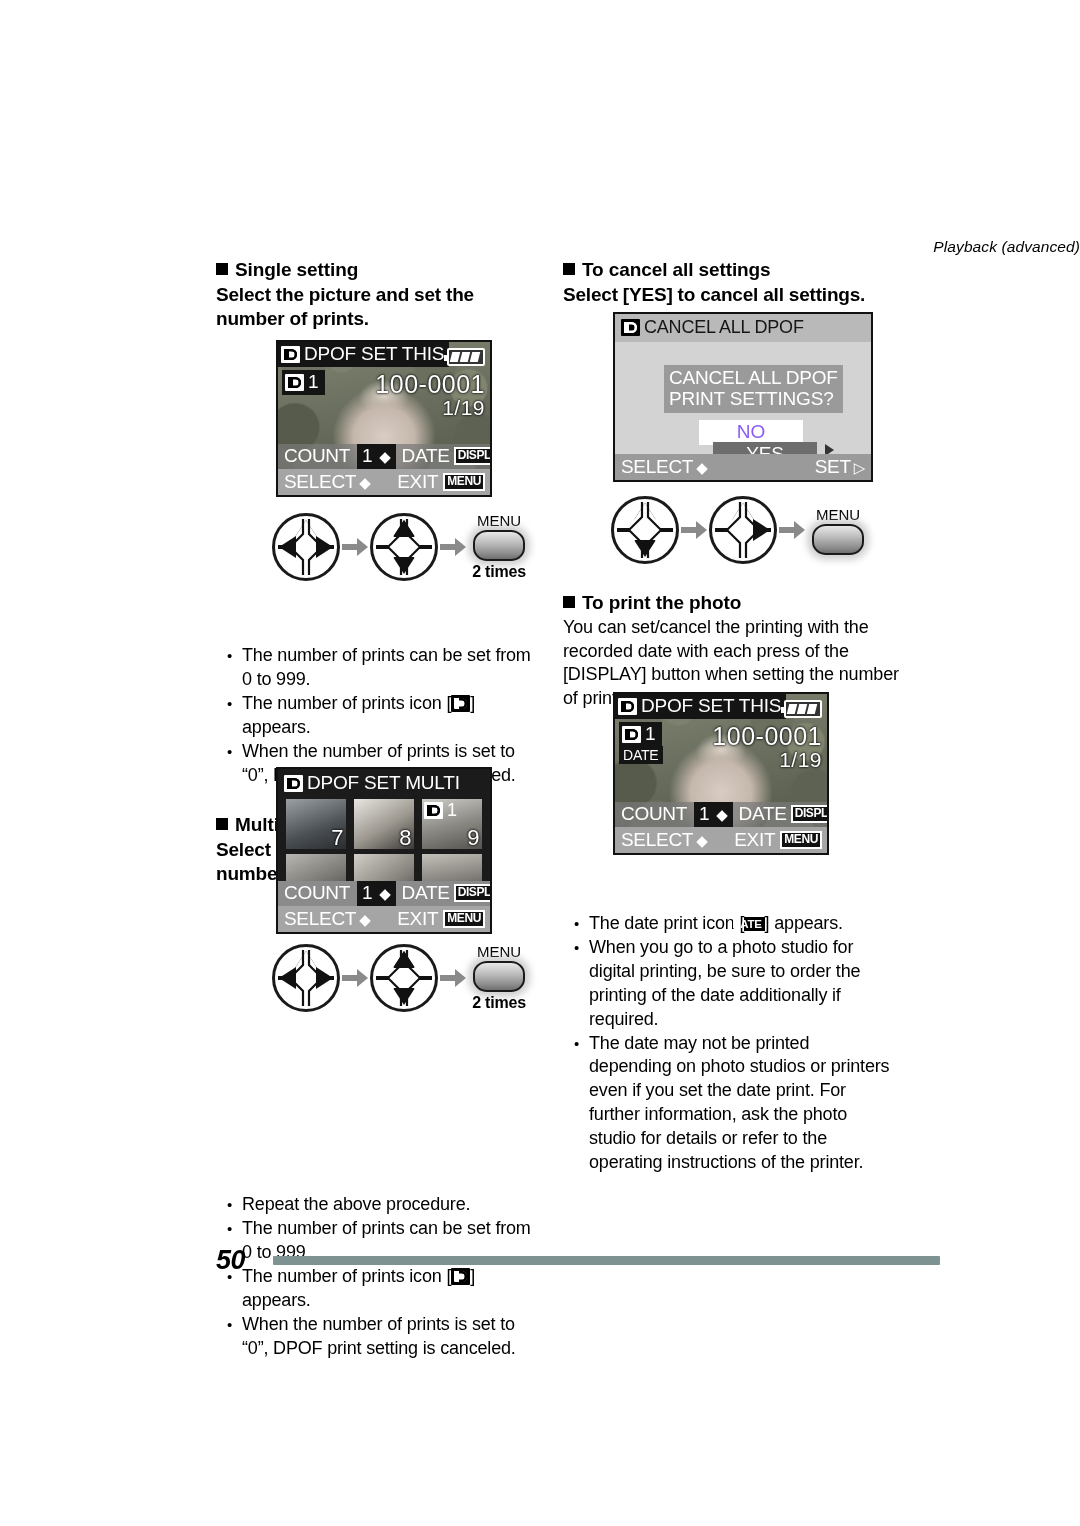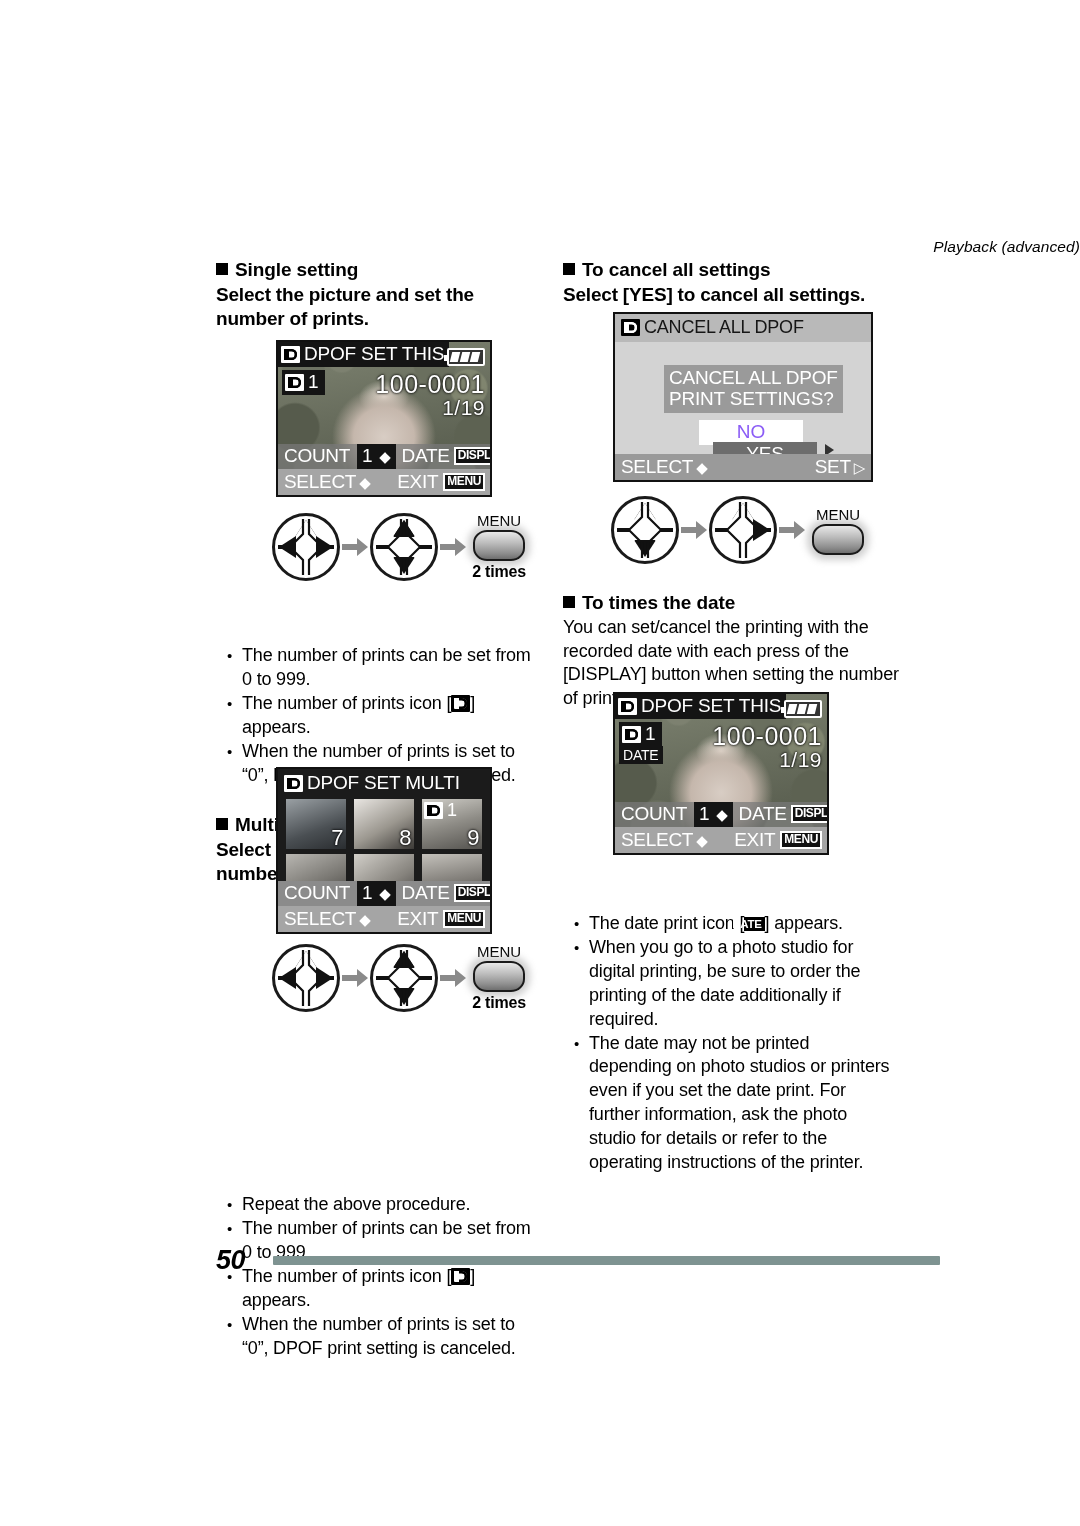--- a/index.html
+++ b/index.html
@@ -477,21 +477,21 @@
   <div class="col-right">
 
     <h2 class="sec">
       <span class="sq"></span><span>To cancel all settings</span>
     </h2>
     <p class="subhead">Select [YES] to cancel all settings.</p>
 
     <div style="height: 284px;"></div>
 
     <h2 class="sec">
-      <span class="sq"></span><span>To times the date</span>
+      <span class="sq"></span><span>To print the photo</span>
     </h2>
     <p class="body">You can set/cancel the printing with the recorded date with each press of the [DISPLAY] button when setting the number of prints.</p>
 
     <div style="height: 190px;"></div>
 
     <ul class="bullets">
       <li>The date print icon [<span class="ico-date">DATE</span>] appears.</li>
       <li><span>When you go to a photo studio for digital printing, be sure to order the printing of the date additionally if required.</span></li>
       <li><span>The date may not be printed depending on photo studios or printers even if you set the date print. For further information, ask the photo studio for details or refer to the operating instructions of the printer.</span></li>
     </ul>

